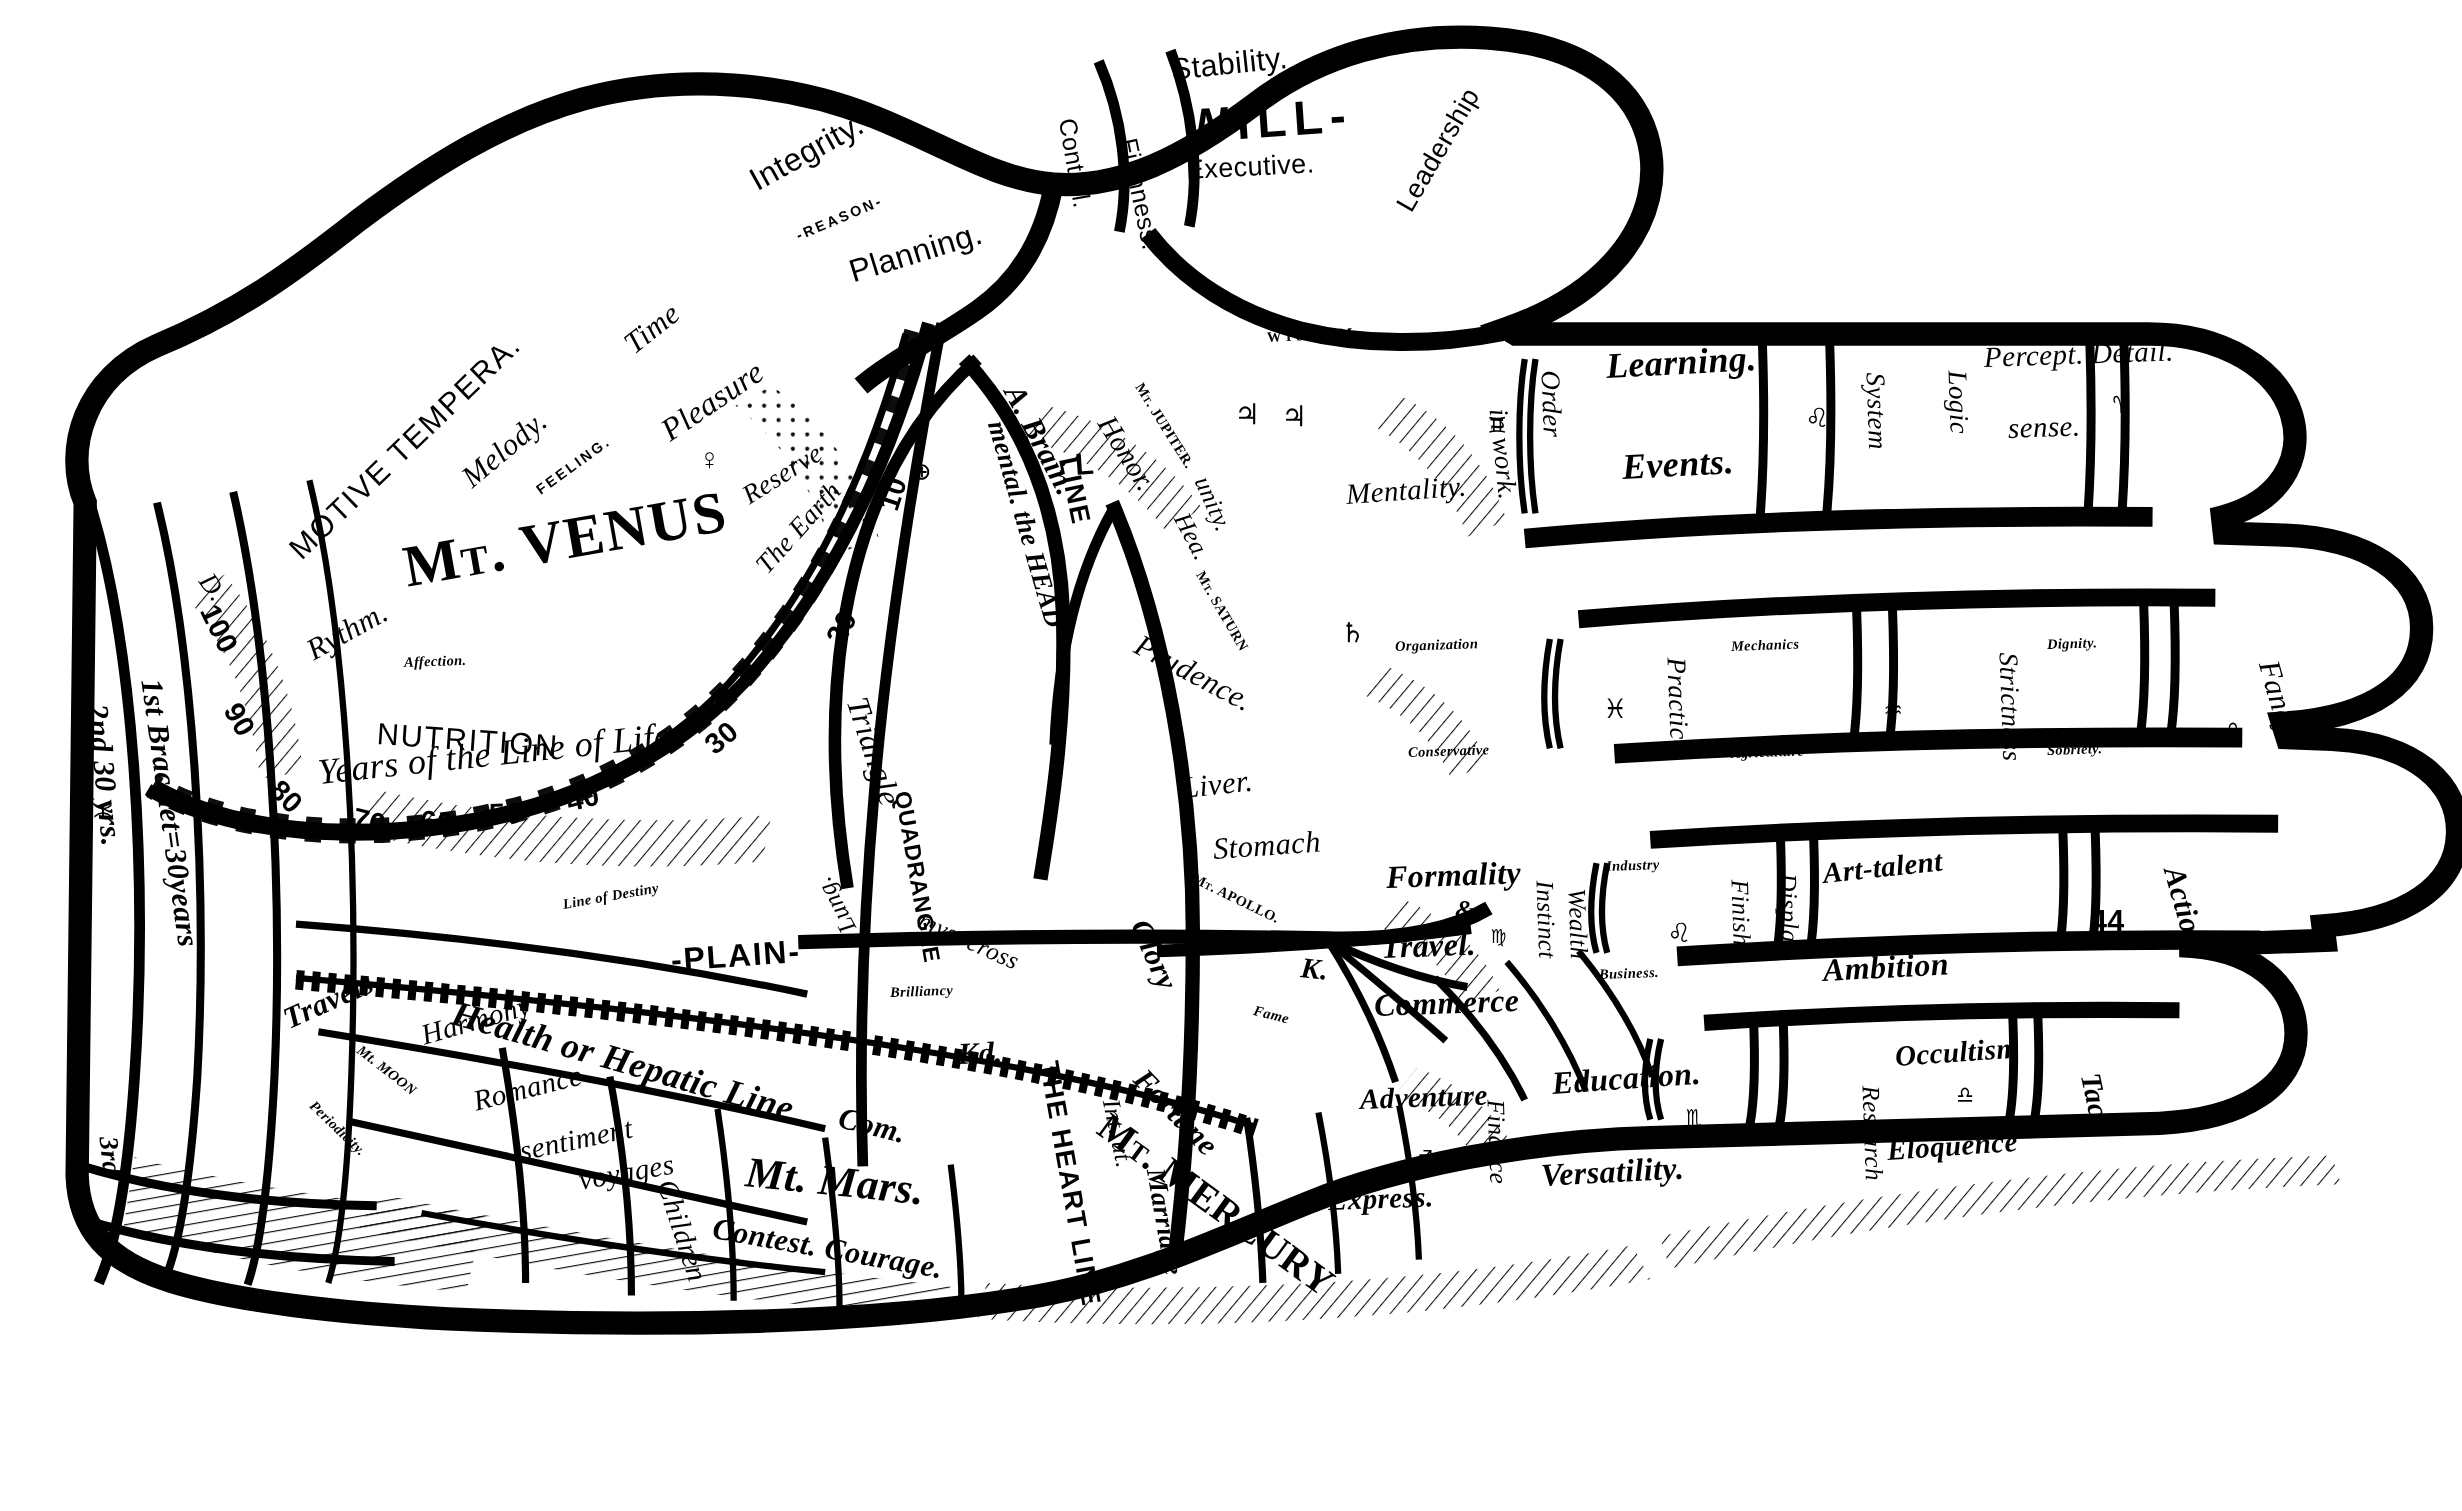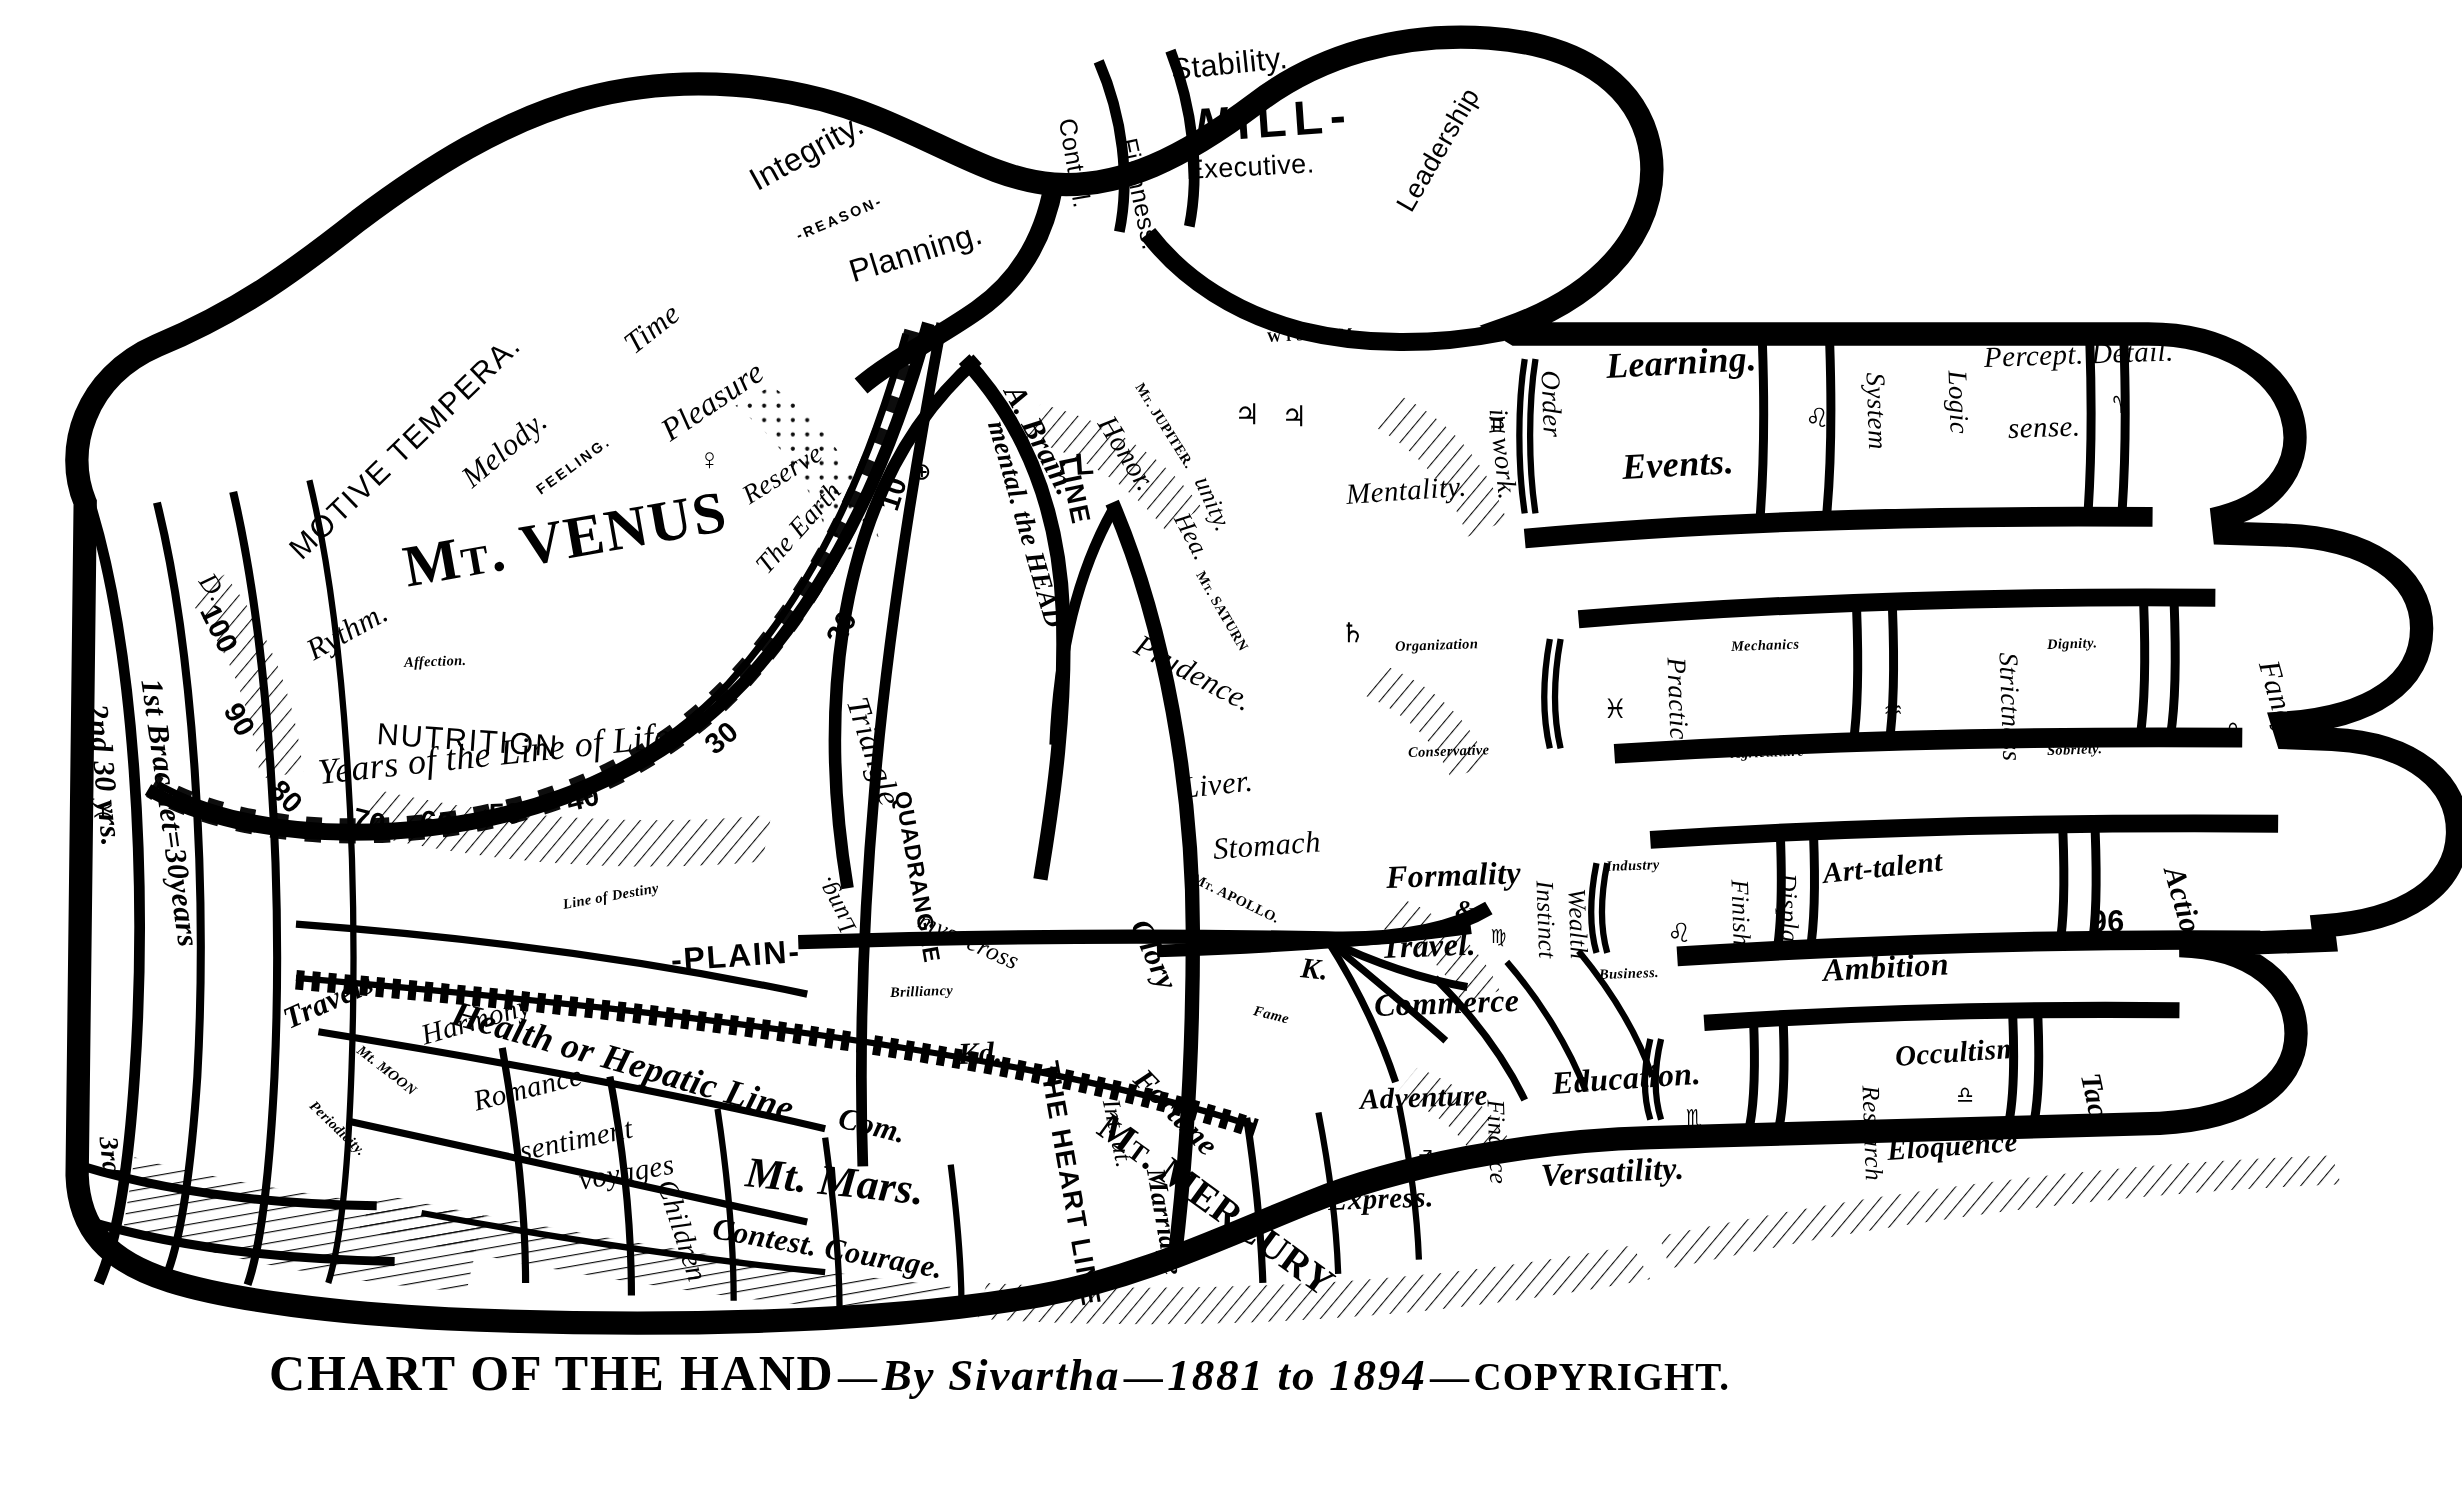--- a/index.html
+++ b/index.html
@@ -354,39 +354,30 @@
   <div class="lbl s28 ital" style="left:1545px;top:868px;transform:rotate(88deg);">Instinct</div>
   <div class="lbl s28 ital" style="left:1577px;top:876px;transform:rotate(88deg);">Wealth</div>
   <div class="lbl s38 bold ital" style="left:1606px;top:859px;transform:rotate(-2deg);">Industry</div>
   <div class="lbl s38 bold ital" style="left:1599px;top:967px;transform:rotate(-2deg);">Business.</div>
   <div class="lbl s34 mono bold" style="left:1670px;top:919px;">♌</div>
   <div class="lbl s28 ital" style="left:1740px;top:867px;transform:rotate(88deg);">Finish</div>
   <div class="lbl s28 ital" style="left:1788px;top:861px;transform:rotate(88deg);">Display</div>
   <div class="lbl s32 bold ital" style="left:1823px;top:859px;transform:rotate(-6deg);">Art-talent</div>
   <div class="lbl s36 bold ital" style="left:1823px;top:954px;transform:rotate(-3deg);">Ambition</div>
   <div class="lbl s34 bold ital" style="left:2173px;top:852px;transform:rotate(74deg);">Action</div>
-  <div class="lbl s34 bold sans" style="left:2090px;top:906px;">96</div>
+  <div class="lbl s34 bold sans" style="left:2090px;top:906px;">44</div>
 
   <div class="lbl s32 bold ital" style="left:1360px;top:1085px;transform:rotate(-2deg);">Adventure</div>
   <div class="lbl s32 bold ital" style="left:1328px;top:1186px;transform:rotate(-2deg);">Express.</div>
   <div class="lbl s28 ital" style="left:1496px;top:1087px;transform:rotate(88deg);">Finance</div>
   <div class="lbl s30 mono bold" style="left:1416px;top:1146px;">♐</div>
   <div class="lbl s36 bold ital" style="left:1552px;top:1067px;transform:rotate(-4deg);">Education.</div>
   <div class="lbl s36 bold ital" style="left:1541px;top:1159px;transform:rotate(-3deg);">Versatility.</div>
   <div class="lbl s30 mono bold" style="left:1686px;top:1105px;">♏</div>
   <div class="lbl s28 ital" style="left:1871px;top:1073px;transform:rotate(88deg);">Research</div>
   <div class="lbl s32 bold ital" style="left:1895px;top:1042px;transform:rotate(-4deg);">Occultism</div>
   <div class="lbl s30 mono bold" style="left:1957px;top:1084px;">♎</div>
   <div class="lbl s32 bold ital" style="left:1887px;top:1136px;transform:rotate(-4deg);">Eloquence</div>
   <div class="lbl s32 bold ital" style="left:2090px;top:1059px;transform:rotate(78deg);">Tact</div>
 
-  <div id="title-wrap">
-    <span class="tt">CHART OF THE HAND</span>
-    <span class="tt small">—</span>
-    <span class="tt script">By Sivartha</span>
-    <span class="tt small">—</span>
-    <span class="tt script">1881 to 1894</span>
-    <span class="tt small">—</span>
-    <span class="tt small">COPYRIGHT.</span>
-  </div>
 
 </div>
 
 
 </body></html>

